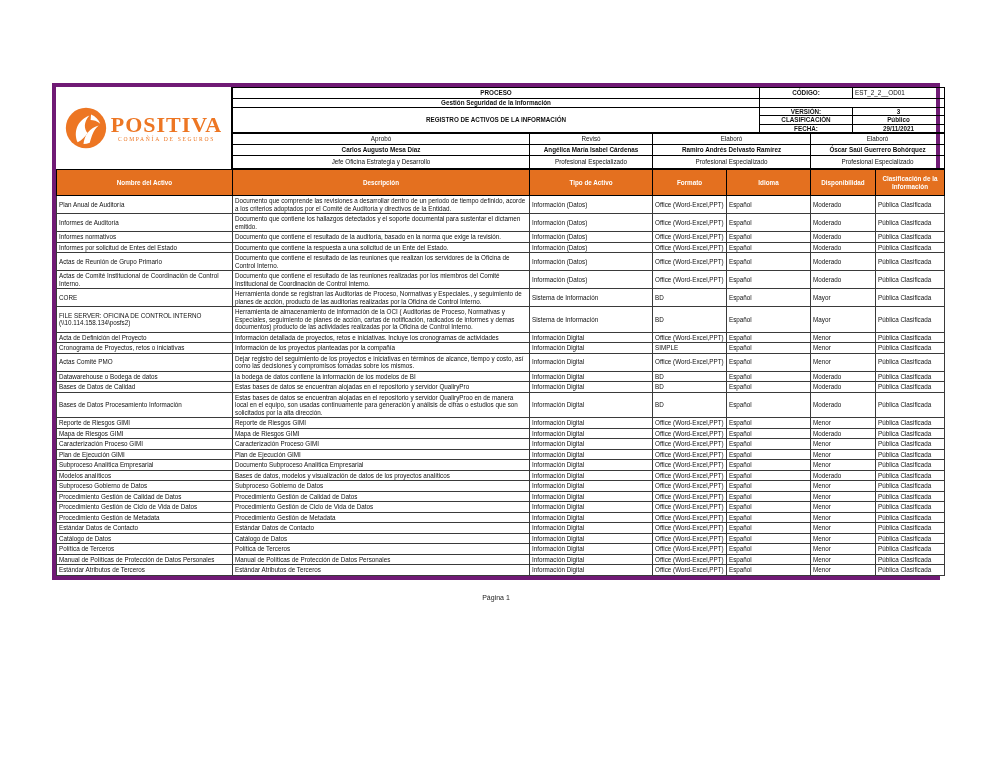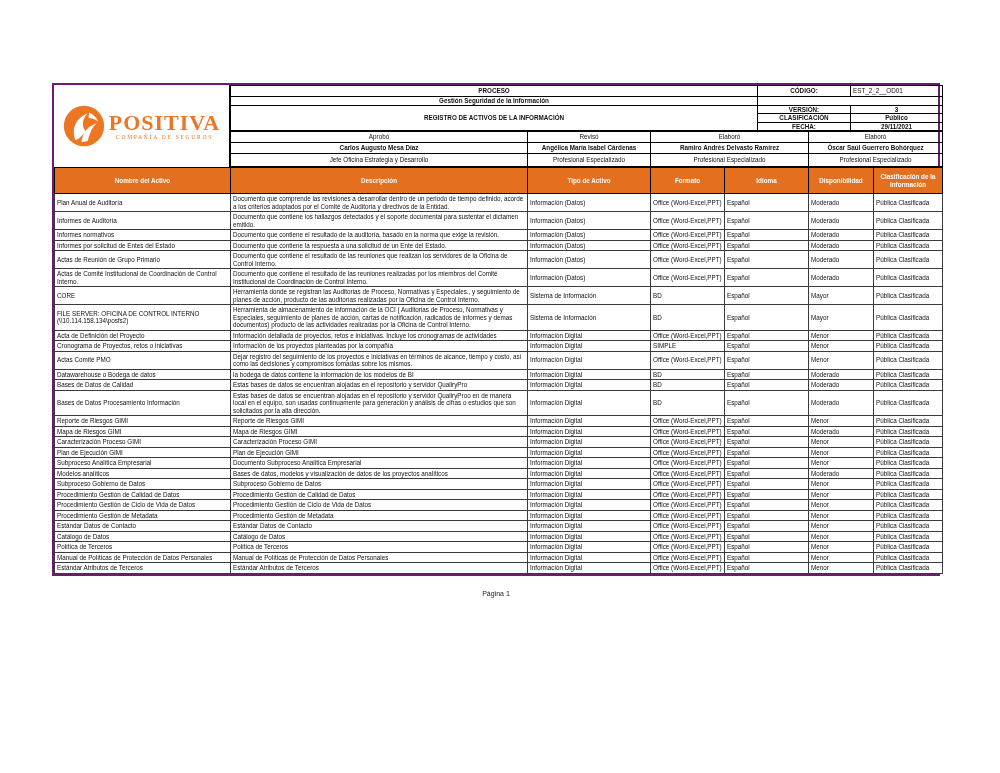--- a/index.html
+++ b/index.html
@@ -8,21 +8,21 @@
     --ink:#000;
     --grid:#3a3a3a;
   }
   *{box-sizing:border-box;}
   html,body{margin:0;padding:0;}
   body{
     width:1000px;height:773px;background:#ffffff;position:relative;
     font-family:"Liberation Sans",sans-serif;color:#111;overflow:hidden;
   }
   .sheet{position:absolute;left:52px;top:83px;width:888px;}
-  .doc-frame{border:2px solid #701a75;}
+  .doc-frame{border:4px solid #701a75;}
   .doc-header{display:flex;align-items:stretch;}
   .logo-cell{
     flex:0 0 176px;width:176px;border-right:1px solid #000;
     display:flex;align-items:center;justify-content:center;background:#fff;
   }
   .logo-row{display:flex;align-items:center;gap:4px;padding:2px;}
   .logo-mark svg{width:42px;height:42px;display:block;}
   .logo-text{display:flex;flex-direction:column;align-items:center;}
   .logo-name{
     font-family:"Liberation Serif",serif;font-size:22px;line-height:20px;

